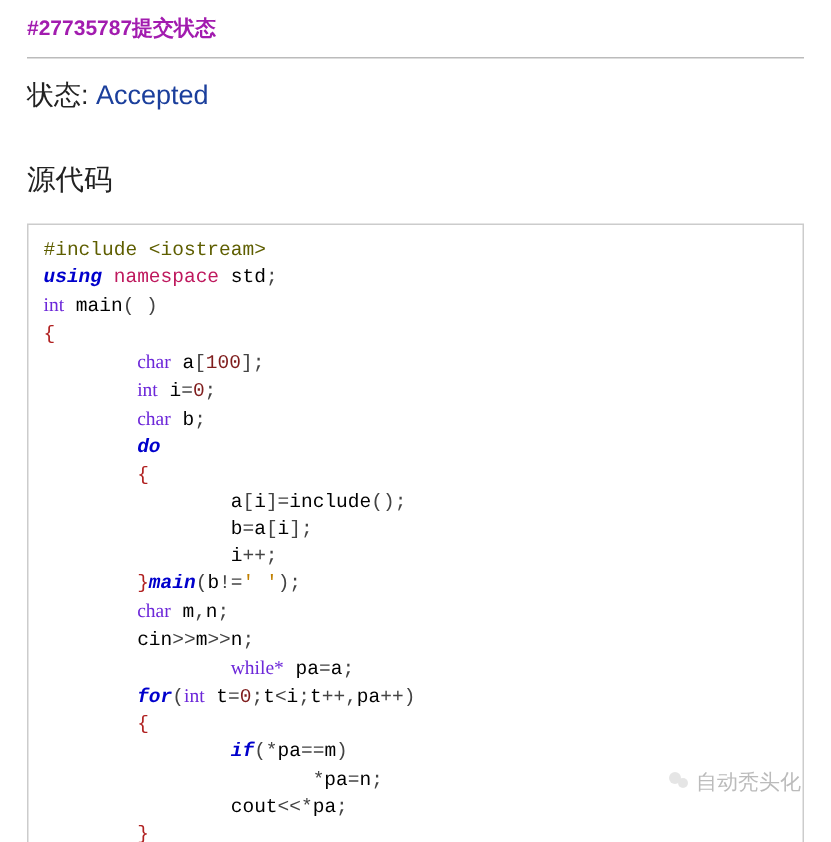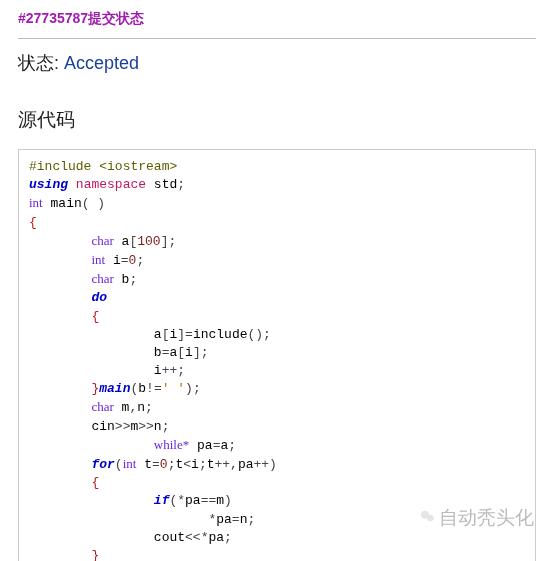--- a/index.html
+++ b/index.html
@@ -49,21 +49,21 @@
   .tok-num  { color: #7f1d1d; }
   .tok-str  { color: #c08000; }
   .tok-op   { color: #444; }
   .tok-br   { color: #b02020; }    
   .tok-id   { color: #000; }
   .tok-fn   { color: #000; font-weight: normal; }
   .watermark {
     position: fixed;
     right: 20px;
     bottom: 30px;
-    font-size: 19px;
+    font-size: 14px;
     color: #bbb;
     display: flex;
     align-items: center;
     gap: 4px;
     pointer-events: none;
   }
   .watermark svg { width:16px; height:16px; opacity:.5; }
 </style>
 </head>
 <body>

